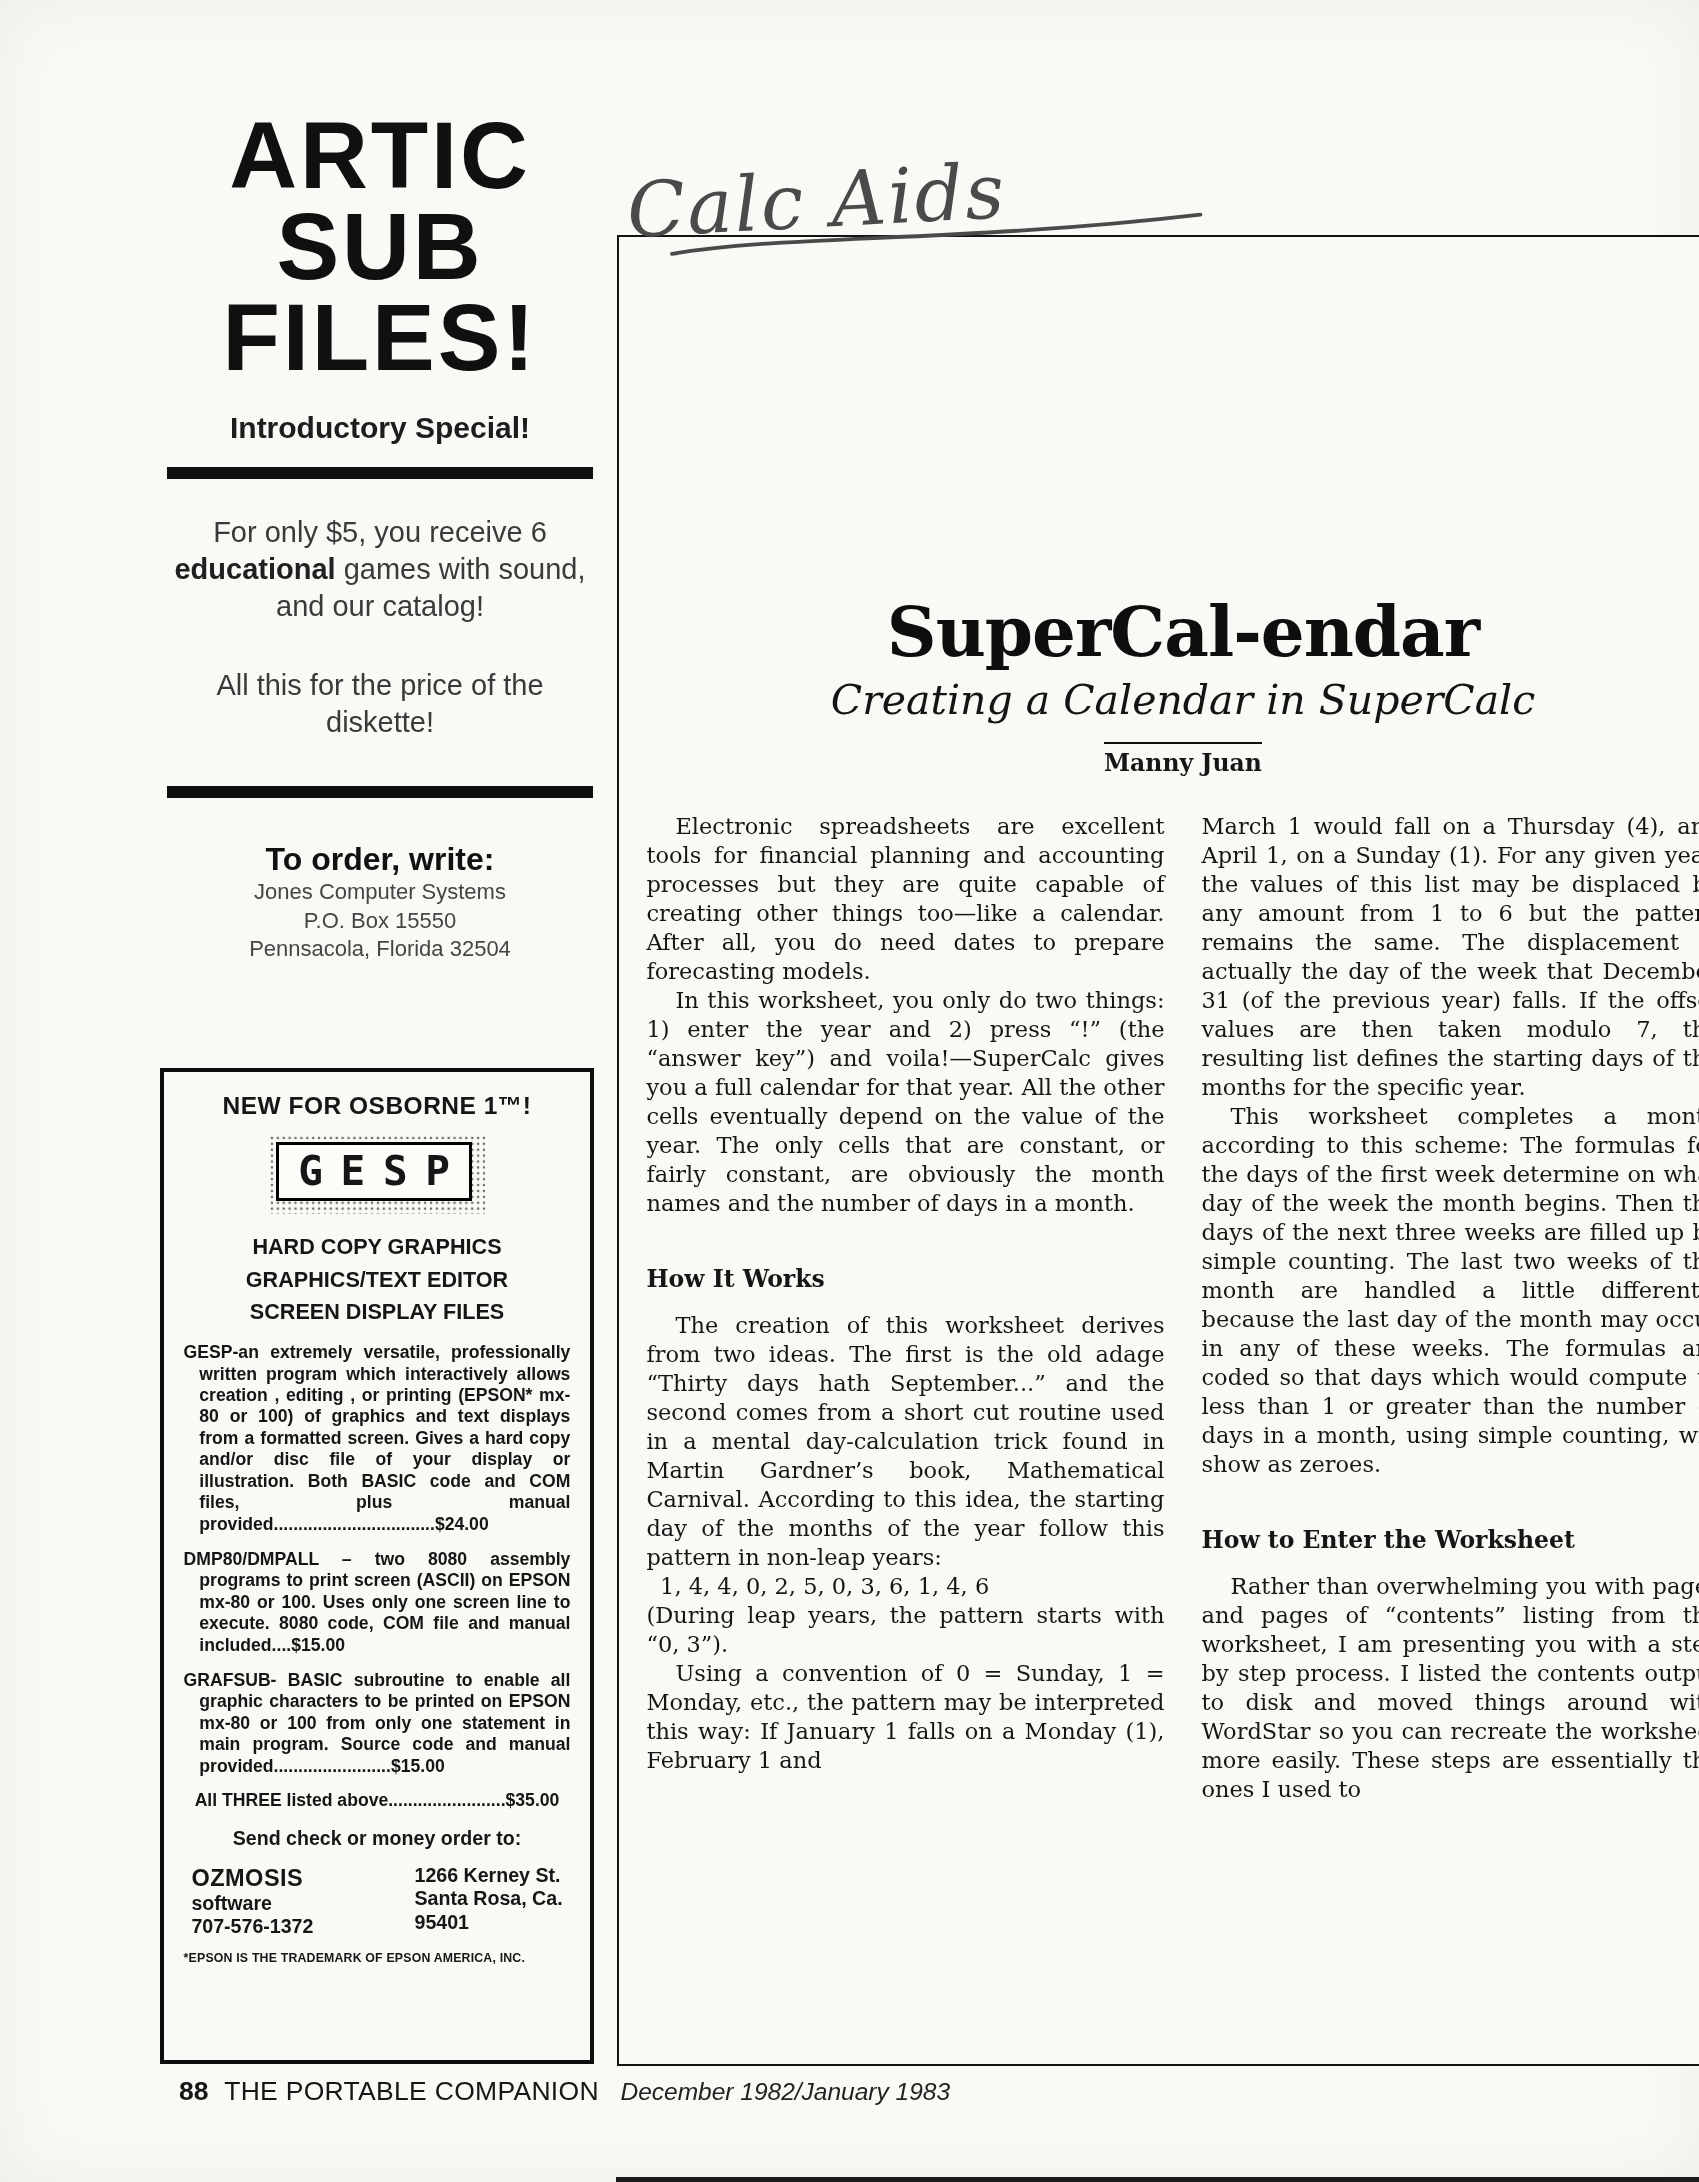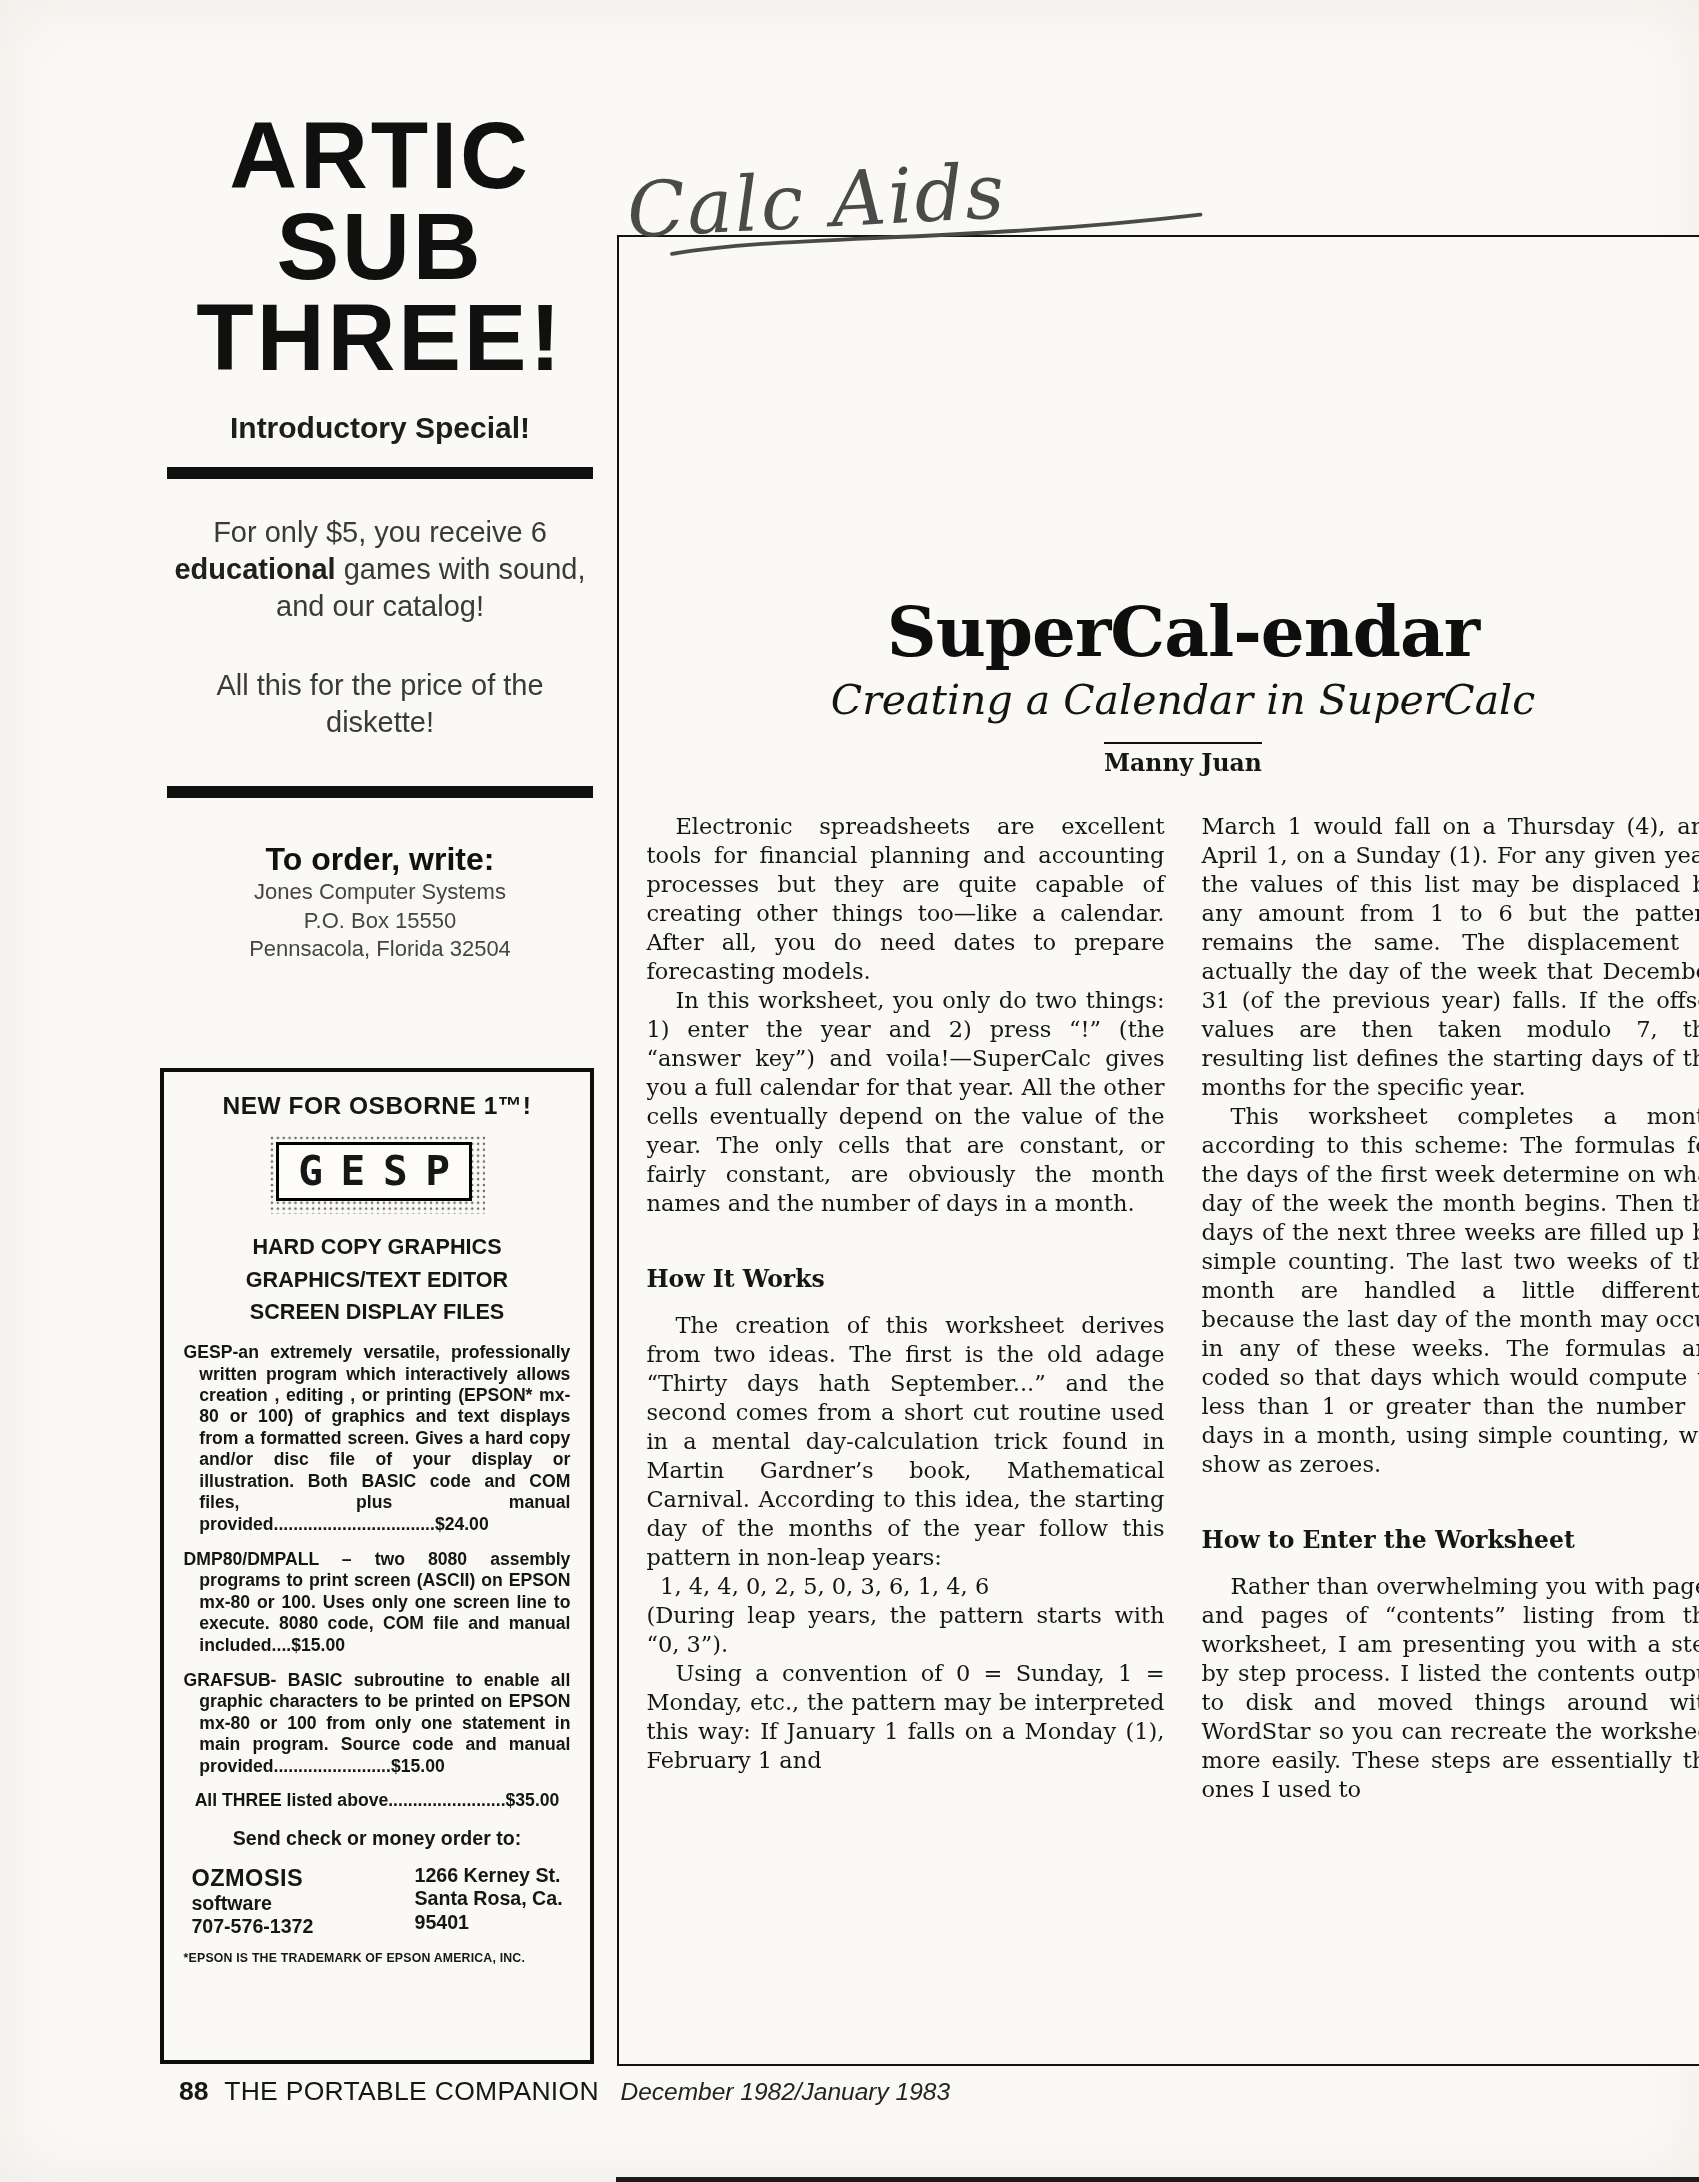--- a/index.html
+++ b/index.html
@@ -95,21 +95,21 @@
 </style>
 </head>
 <body>
 
 <div class="page">
 
   <section class="ad-artic">
     <h1 class="artic-title">
       <span class="t-line">ARTIC</span>
       <span class="t-line">SUB</span>
-      <span class="t-line">THREE!</span>
+      <span class="t-line">FILES!</span>
     </h1>
     <div class="artic-sub">Introductory Special!</div>
     <div class="bar"></div>
     <p class="offer"><span>For only $5, you receive 6 </span><b>educational</b><span> games with sound, and our catalog!</span></p>
     <p class="offer offer2">All this for the price of the diskette!</p>
     <div class="bar bar2"></div>
     <div class="order-heading">To order, write:</div>
     <div class="order-line">Jones Computer Systems</div>
     <div class="order-line">P.O. Box 15550</div>
     <div class="order-line">Pennsacola, Florida 32504</div>

